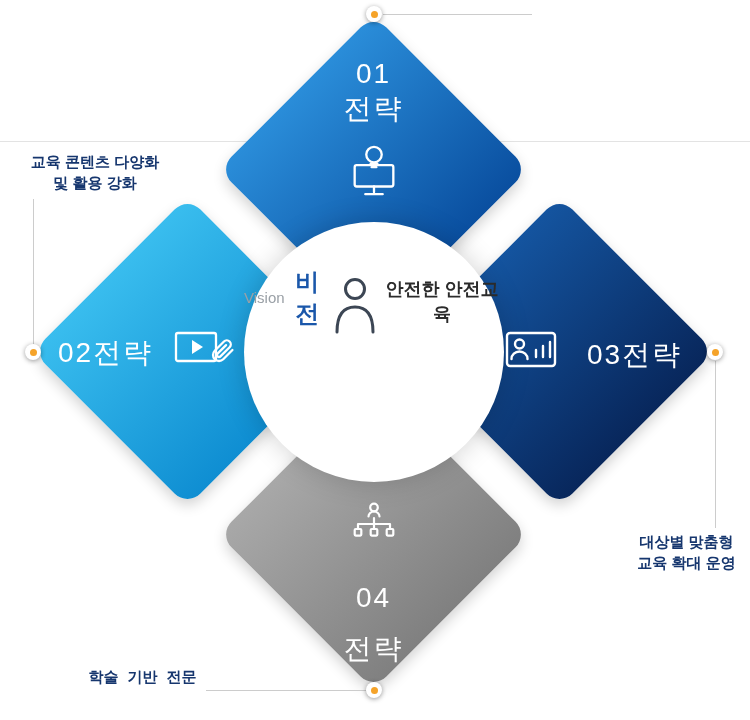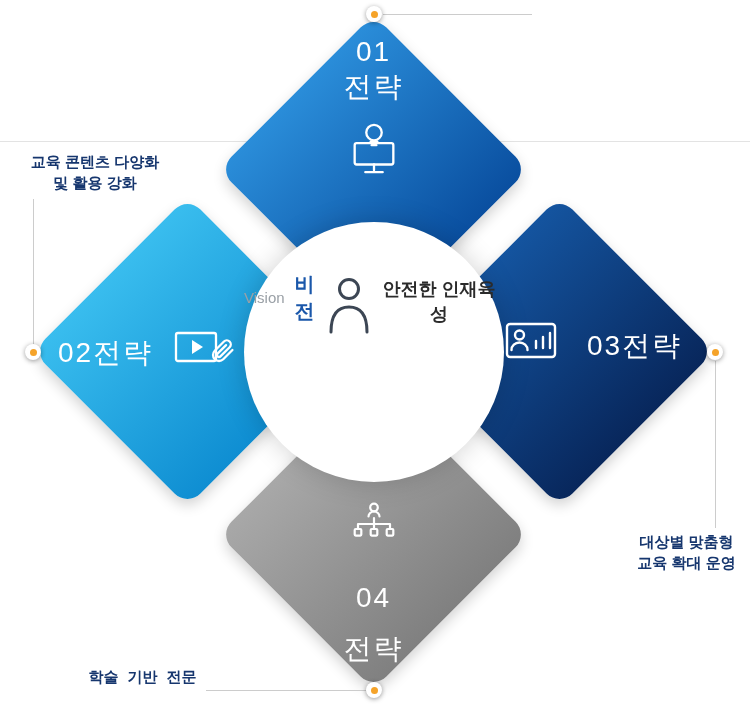--- a/index.html
+++ b/index.html
@@ -13,33 +13,33 @@
   .d-top    { left:264px; top:60px;  }
   .d-left   { left:78px;  top:242px; }
   .d-right  { left:450px; top:242px; }
   .d-bottom { left:264px; top:425px; }
 
   .center-circle { position:absolute; left:244px; top:222px; width:260px; height:260px;
                    border-radius:50%; background:#fff; box-shadow:0 0 28px rgba(0,0,0,0.18); z-index:2; }
 
   .content { position:absolute; display:flex; flex-direction:column; align-items:center; color:#fff; z-index:3; }
   .num, .lbl { font-size:28px; line-height:35px; font-weight:500; letter-spacing:2px; }
-  .content-top    { left:264px; top:34px;  width:219px; }
+  .content-top    { left:264px; top:56px;  width:219px; }
   .content-top .icon { margin-top:16px; }
   .content-bottom { left:264px; top:500px; width:219px;gap:16px; }
   .content-bottom .num { margin-top:12px; }
   .content-left   { left:40px;  top:306px; width:215px; height:92px; flex-direction:row; justify-content:center; align-items:center; gap:20px; }
-  .content-right  { left:485px; top:299px; width:215px; height:92px; flex-direction:row; justify-content:center; align-items:center; gap:20px; }
+  .content-right  { left:485px; top:308px; width:215px; height:92px; flex-direction:row; justify-content:center; align-items:center; gap:20px; }
   .text-col { display:flex; flex-direction:row; align-items:center; }
   .icon { display:inline-flex; }
 
   .center-content { position:absolute; left:244px; top:260px; width:260px; display:flex;
                     flex-direction:row; align-items:center; z-index:3; text-align:center; }
   .vision-en  { font-size:15px; color:#9aa0a6; }
-  .vision-ko  { font-size:20px; font-weight:bold; color:#1a57aa; margin-top:2px; }
+  .vision-ko  { font-size:24px; font-weight:bold; color:#1a57aa; margin-top:2px; }
   .center-content .person { margin-top:16px; }
   .vision-desc { margin-top:10px; font-size:18px; line-height:25px; color:#2b2b2b; font-weight:600; }
 
   .line { position:absolute; background:#cccccc; z-index:4; }
   .line-top    { left:383px; top:14px;  width:149px; height:1px; }
   .line-left   { left:33px;  top:199px; width:1px;  height:145px; }
   .line-right  { left:715px; top:361px; width:1px;  height:167px; }
   .line-bottom { left:206px; top:690px; width:160px; height:1px; }
 
   .dot { position:absolute; width:16px; height:16px; border-radius:50%; background:#fff;
@@ -135,21 +135,21 @@
   <div class="center-content">
     <div class="vision-en">Vision</div>
     <div class="vision-ko">비전</div>
     <span class="icon person">
       <svg width="50" height="58" viewBox="0 0 50 58" fill="none" stroke="#3c4654" stroke-width="3" stroke-linecap="round">
         <circle cx="25" cy="13" r="9.5"></circle>
         <path d="M7 56 C7 38 14 31 25 31 C36 31 43 38 43 56"></path>
       </svg>
     </span>
     <div class="vision-desc">
-      <div>안전한 인재육성</div>
+      <div>안전한 안전교육</div>
     </div>
   </div>
 
   <div class="line line-top"></div>
   <div class="line line-left"></div>
   <div class="line line-right"></div>
   <div class="line line-bottom"></div>
 
   <div class="dot dot-top"></div>
   <div class="dot dot-left"></div>

